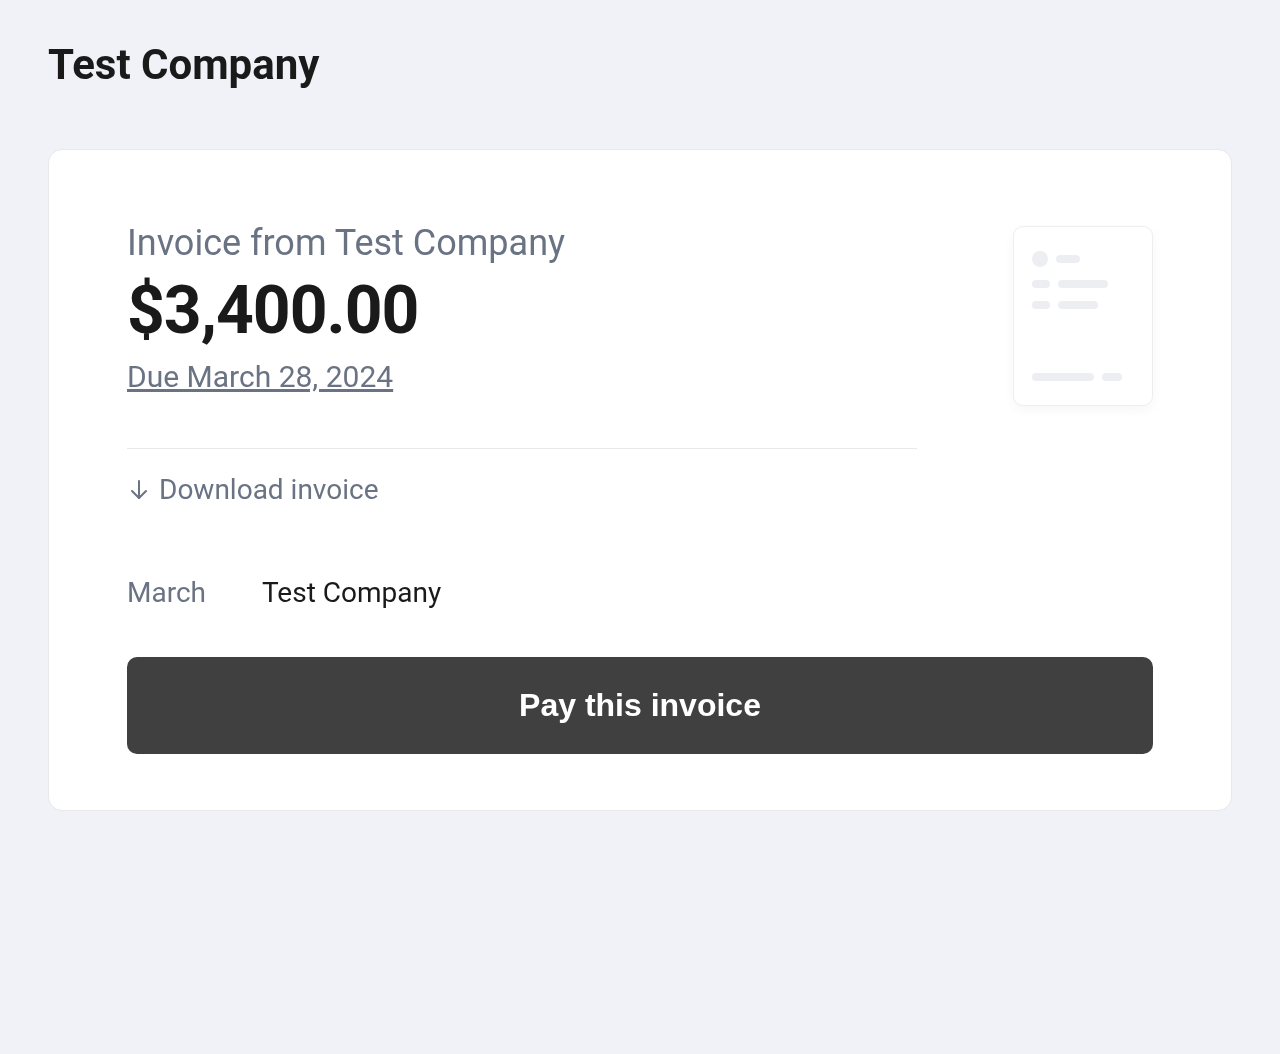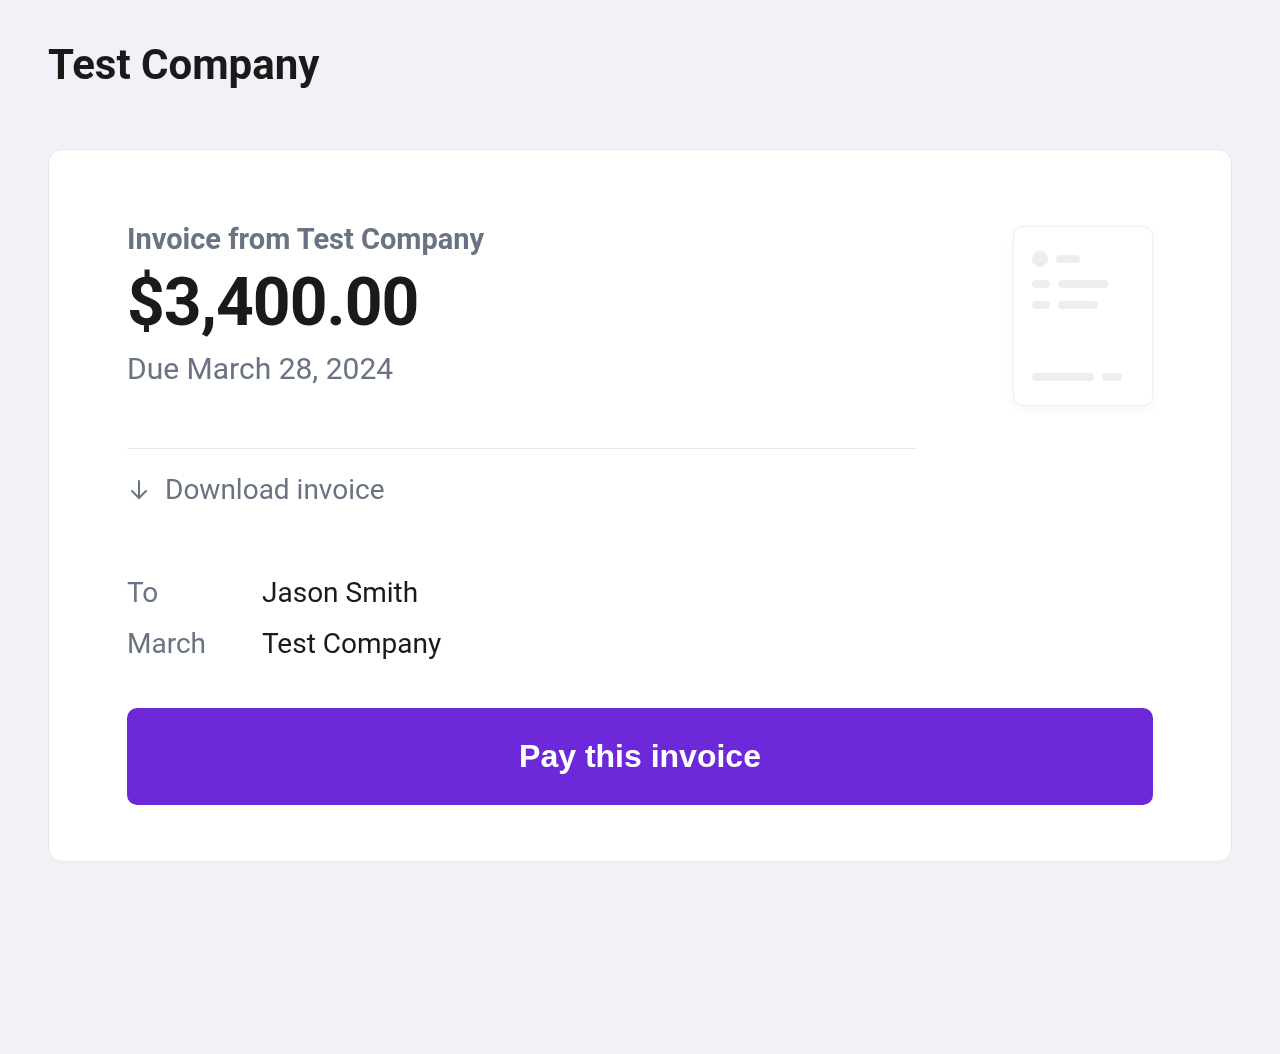--- a/index.html
+++ b/index.html
@@ -28,36 +28,37 @@
     }
     .header-row {
       display: flex;
       justify-content: space-between;
       align-items: flex-start;
     }
     .header-left {
       flex: 1;
     }
     .invoice-from {
-      font-size: 29px;
+      font-size: 36px;
       color: #6a7383;
-      font-weight: 700;
+      font-weight: 400;
       margin-bottom: 8px;
     }
     .amount {
       font-size: 66px;
       font-weight: 700;
       color: #1a1a1a;
       letter-spacing: -1px;
       margin-bottom: 10px;
     }
     .due-date {
       font-size: 30px;
       color: #6a7383;
       font-weight: 400;
+      text-decoration: underline;
     }
     .doc-icon {
       width: 140px;
       height: 180px;
       background-color: #ffffff;
       border: 1px solid #eeeeee;
       border-radius: 10px;
       margin-left: 40px;
       margin-top: 4px;
       padding: 24px 18px;
@@ -90,21 +91,21 @@
       height: 1px;
       background-color: #e8e8eb;
       margin-top: 42px;
       margin-bottom: 24px;
       width: 790px;
       max-width: 100%;
     }
     .download-link {
       display: inline-flex;
       align-items: center;
-      gap: 14px;
+      gap: 8px;
       color: #6a7383;
       font-size: 28px;
       cursor: pointer;
       margin-bottom: 70px;
     }
     .download-arrow {
       width: 24px;
       height: 24px;
     }
     .info-row {
@@ -118,21 +119,21 @@
     }
     .info-value {
       color: #1a1a1a;
     }
     .info-section {
       margin-bottom: 48px;
     }
     .pay-button {
       display: block;
       width: 100%;
-      background-color: #6d28d9;
+      background-color: #404040;
       color: #ffffff;
       border: none;
       border-radius: 10px;
       padding: 30px;
       font-size: 32px;
       font-weight: 600;
       cursor: pointer;
       text-align: center;
     }
   </style>
@@ -174,23 +175,19 @@
   <div class="download-link">
     <svg class="download-arrow" viewBox="0 0 24 24" fill="none" stroke="#6a7383" stroke-width="2" stroke-linecap="round" stroke-linejoin="round">
       <line x1="12" y1="3" x2="12" y2="20"></line>
       <polyline points="5 13 12 20 19 13"></polyline>
     </svg>
     <span>Download invoice</span>
   </div>
 
   <div class="info-section">
     <div class="info-row">
-      <div class="info-label">To</div>
-      <div class="info-value">Jason Smith</div>
-    </div>
-    <div class="info-row">
       <div class="info-label">March</div>
       <div class="info-value">Test Company</div>
     </div>
   </div>
 
   <button class="pay-button">Pay this invoice</button>
 </div>
 
 </body></html>

